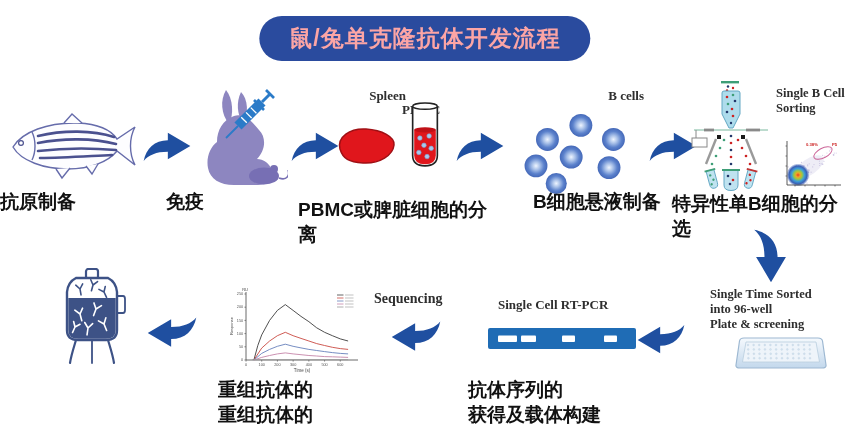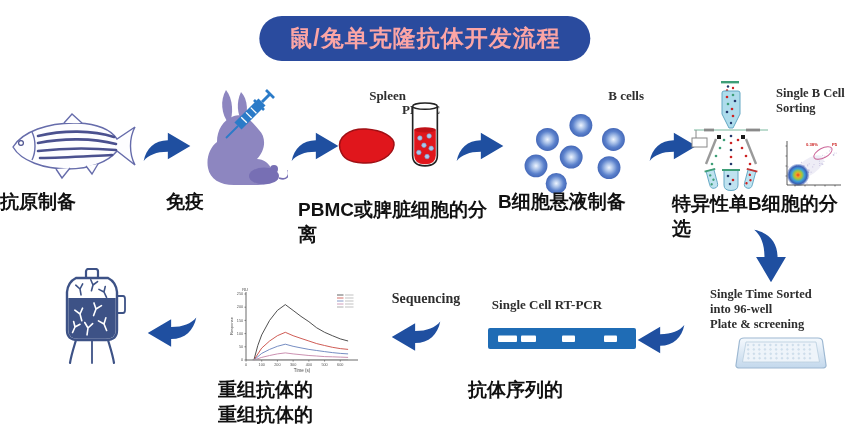--- a/index.html
+++ b/index.html
@@ -128,21 +128,21 @@
     <g fill="url(#cellGrad)">
       <circle cx="28" cy="38" r="13"></circle>
         <circle cx="66" cy="22" r="13"></circle>
         <circle cx="103" cy="38" r="13"></circle>
       <circle cx="15" cy="68" r="13"></circle>
         <circle cx="55" cy="58" r="13"></circle>
         <circle cx="98" cy="70" r="13"></circle>
       <circle cx="38" cy="88" r="12"></circle>
     </g>
   </svg>
-  <div class="zh-label" style="left:498px;top:190px;width:150px">B细胞悬液制备</div>
+  <div class="zh-label" style="left:533px;top:190px;width:150px">B细胞悬液制备</div>
 
   <svg class="abs" style="left:648px;top:128px" width="50" height="36" viewBox="0 0 60 40">
       <use href="#swoosh" fill="#1f4fa0"></use>
     </svg>
 
   <svg class="abs" style="left:690px;top:80px" width="82" height="112" viewBox="0 0 82 112">
     <rect x="31" y="1" width="18" height="2.4" fill="#3e9e77"></rect>
     <circle cx="38" cy="6.5" r="1.2" fill="#23386b"></circle>
       <circle cx="43" cy="8" r="1.2" fill="#cc2222"></circle>
     <circle cx="37" cy="10.5" r="1.2" fill="#cc2222"></circle>
@@ -398,35 +398,36 @@
         <circle cx="64.9" cy="25.2" r="0.95" fill="#d3e2ef" stroke="#b6cbdd" stroke-width="0.3"></circle>
         <circle cx="70.5" cy="25.2" r="0.95" fill="#d3e2ef" stroke="#b6cbdd" stroke-width="0.3"></circle>
         <circle cx="76.0" cy="25.2" r="0.95" fill="#d3e2ef" stroke="#b6cbdd" stroke-width="0.3"></circle>
       </g>
   </svg>
 
   <svg class="abs" style="left:636px;top:322px" width="50" height="36" viewBox="0 0 60 40">
     <use href="#swoosh" fill="#1f4fa0" transform="rotate(180 30 20)"></use>
   </svg>
 
-  <div class="en-cap" style="left:472px;top:297px;width:150px;text-align:center">Single Cell RT-PCR</div>
+  <div class="en-cap" style="left:498px;top:297px;width:150px;">Single Cell RT-PCR</div>
   <svg class="abs" style="left:488px;top:327px" width="148" height="24" viewBox="0 0 148 24">
     <rect x="0" y="1" width="148" height="21" rx="2" fill="#1f6cb5"></rect>
     <g fill="#fff">
       <rect x="10" y="8.5" width="19" height="6.5" rx="1"></rect>
       <rect x="33" y="8.5" width="15" height="6.5" rx="1"></rect>
       <rect x="74" y="8.5" width="13" height="6.5" rx="1"></rect>
       <rect x="116" y="8.5" width="13" height="6.5" rx="1"></rect>
     </g>
   </svg>
   <div class="zh-label" style="left:468px;top:378px;width:168px">
     <span>抗体序列的</span><br>
+    <span>获得及载体构建</span>
   </div>
 
-  <div class="en-cap" style="left:374px;top:291px;width:104px;text-align:center;font-size:14px">Sequencing</div>
+  <div class="en-cap" style="left:374px;top:291px;width:104px;font-size:14px">Sequencing</div>
   <svg class="abs" style="left:390px;top:318px" width="52" height="38" viewBox="0 0 60 40">
     <use href="#swoosh" fill="#1f4fa0" transform="rotate(180 30 20)"></use>
   </svg>
 
   <svg class="abs" style="left:226px;top:284px" width="138" height="92" viewBox="0 0 138 92" id="spr-plot">
     <rect x="0" y="0" width="138" height="92" fill="#fff"></rect>
     <text x="22" y="6.5" font-size="4" fill="#444" text-anchor="end">RU</text>
     <text x="7" y="42" font-size="4" fill="#444" text-anchor="middle" transform="rotate(-90 7 42)">Response</text>
     <text x="76" y="88" font-size="4.5" fill="#444" text-anchor="middle">Time (s)</text>
     <line x1="20" y1="8" x2="20" y2="76" stroke="#444" stroke-width="0.8"></line>

